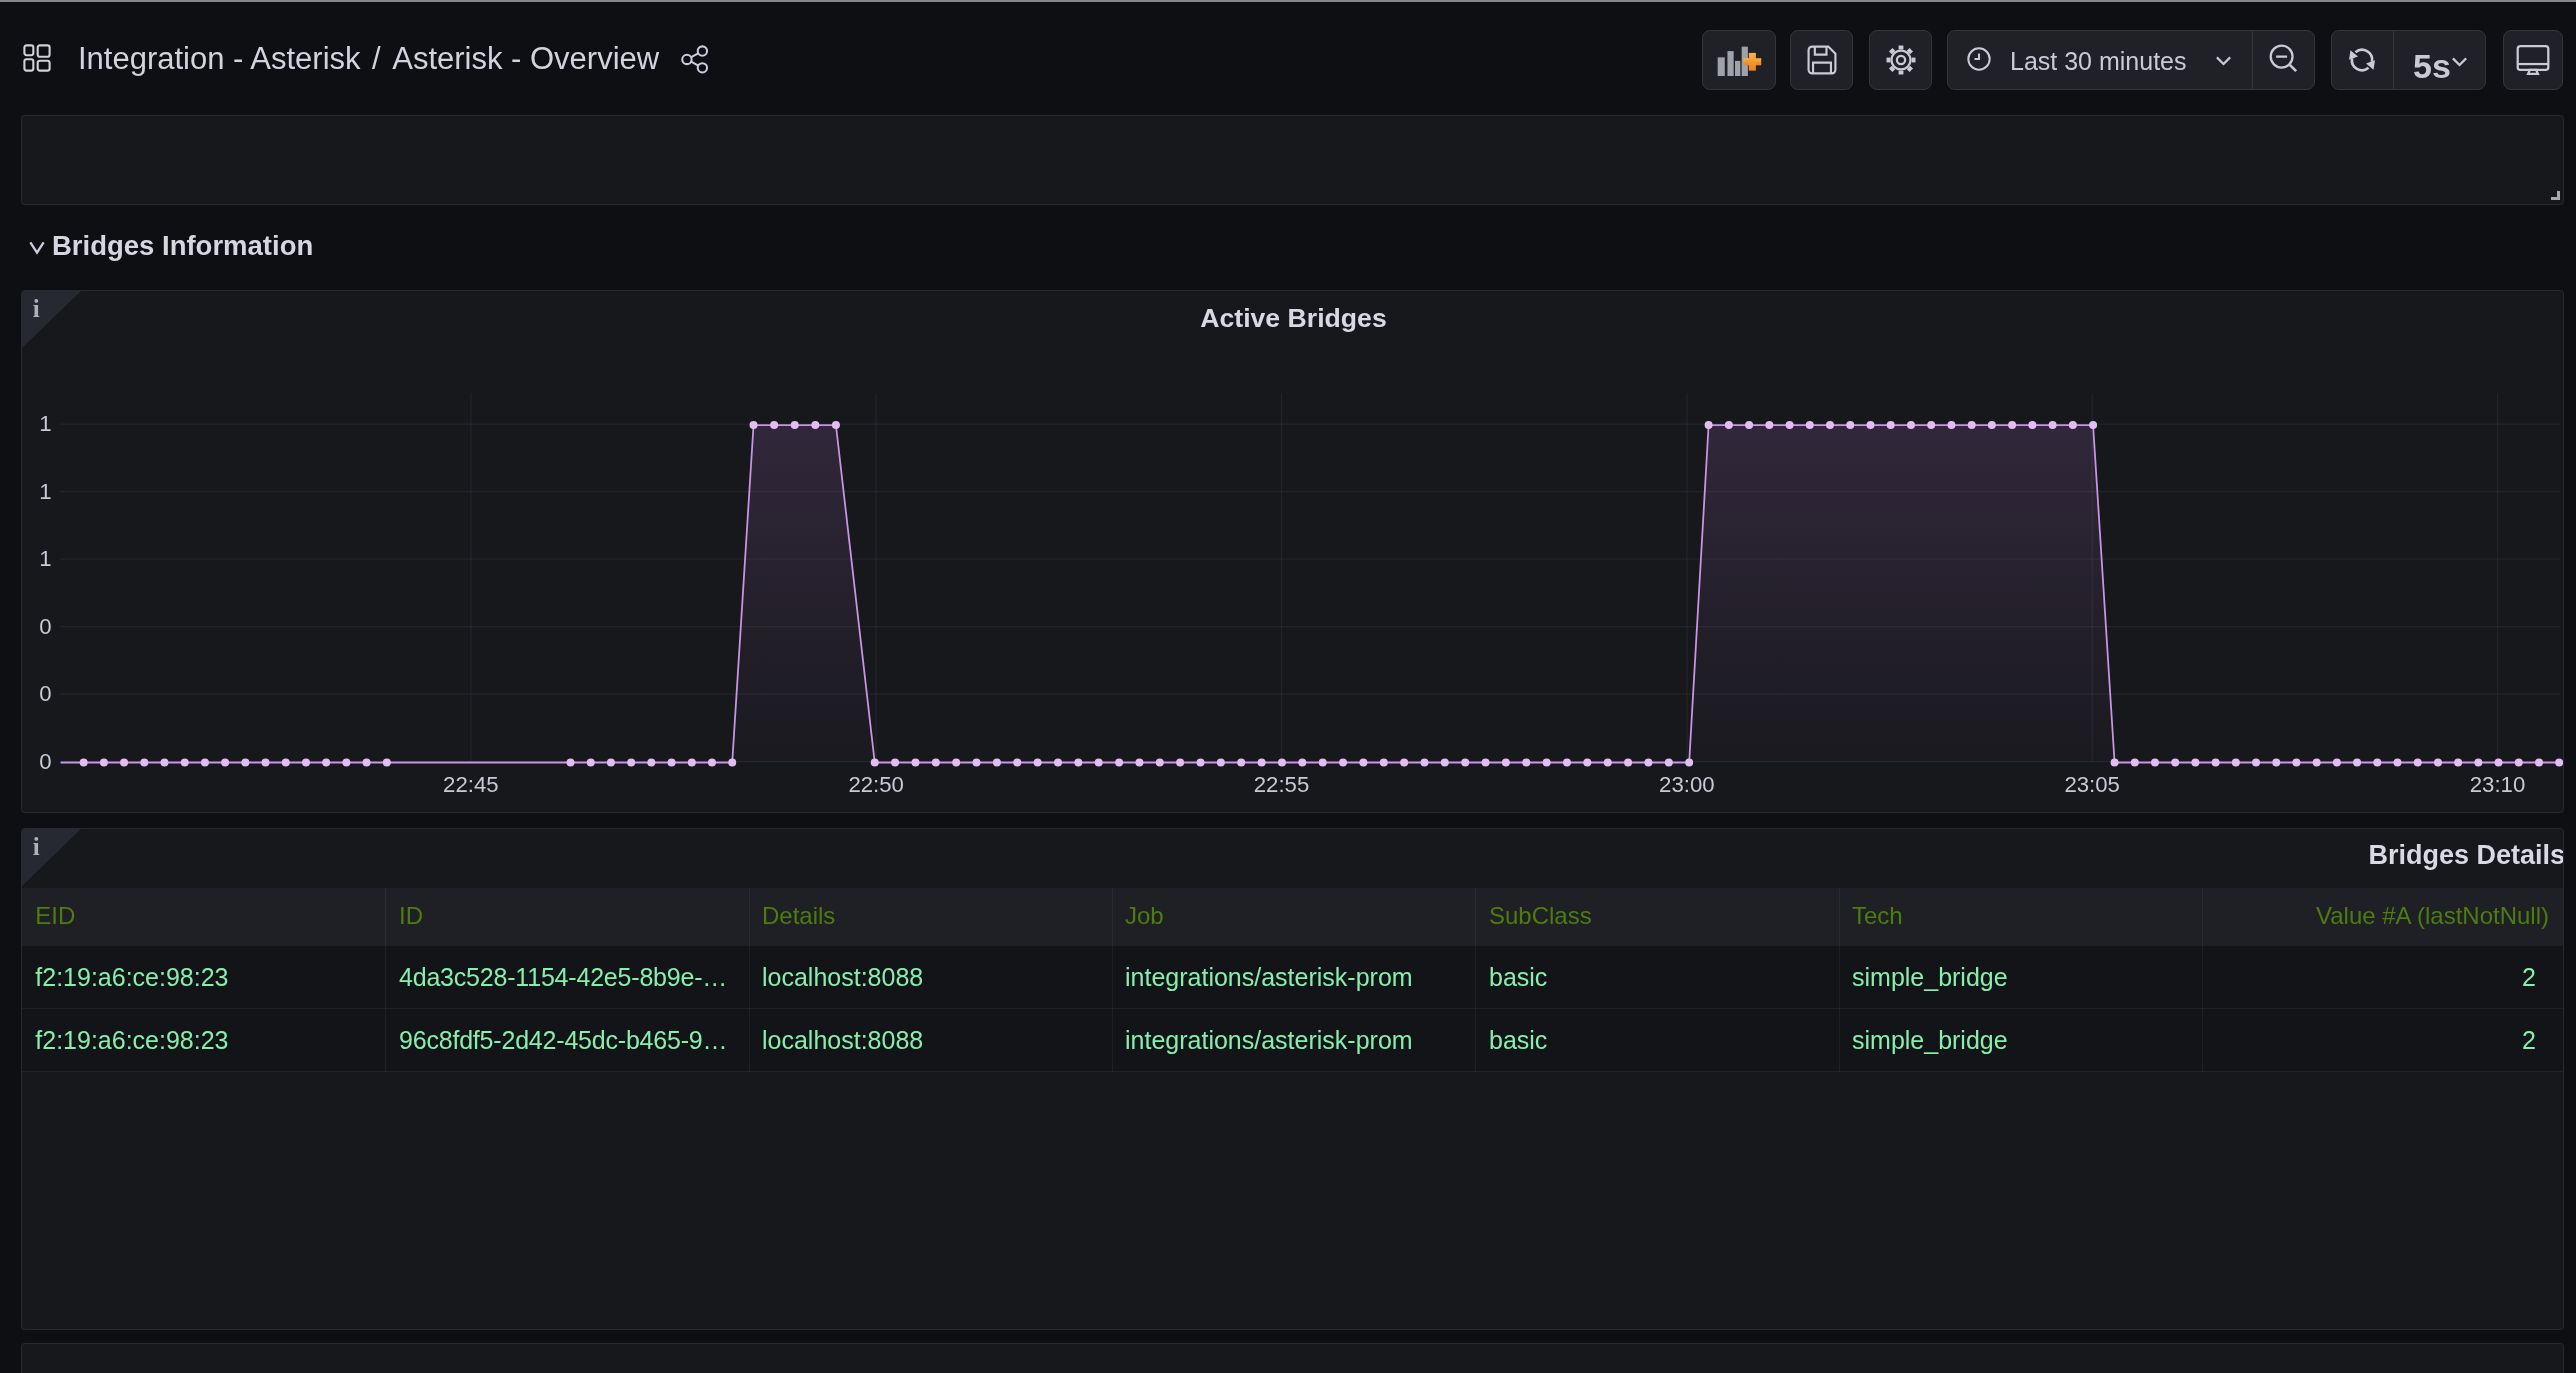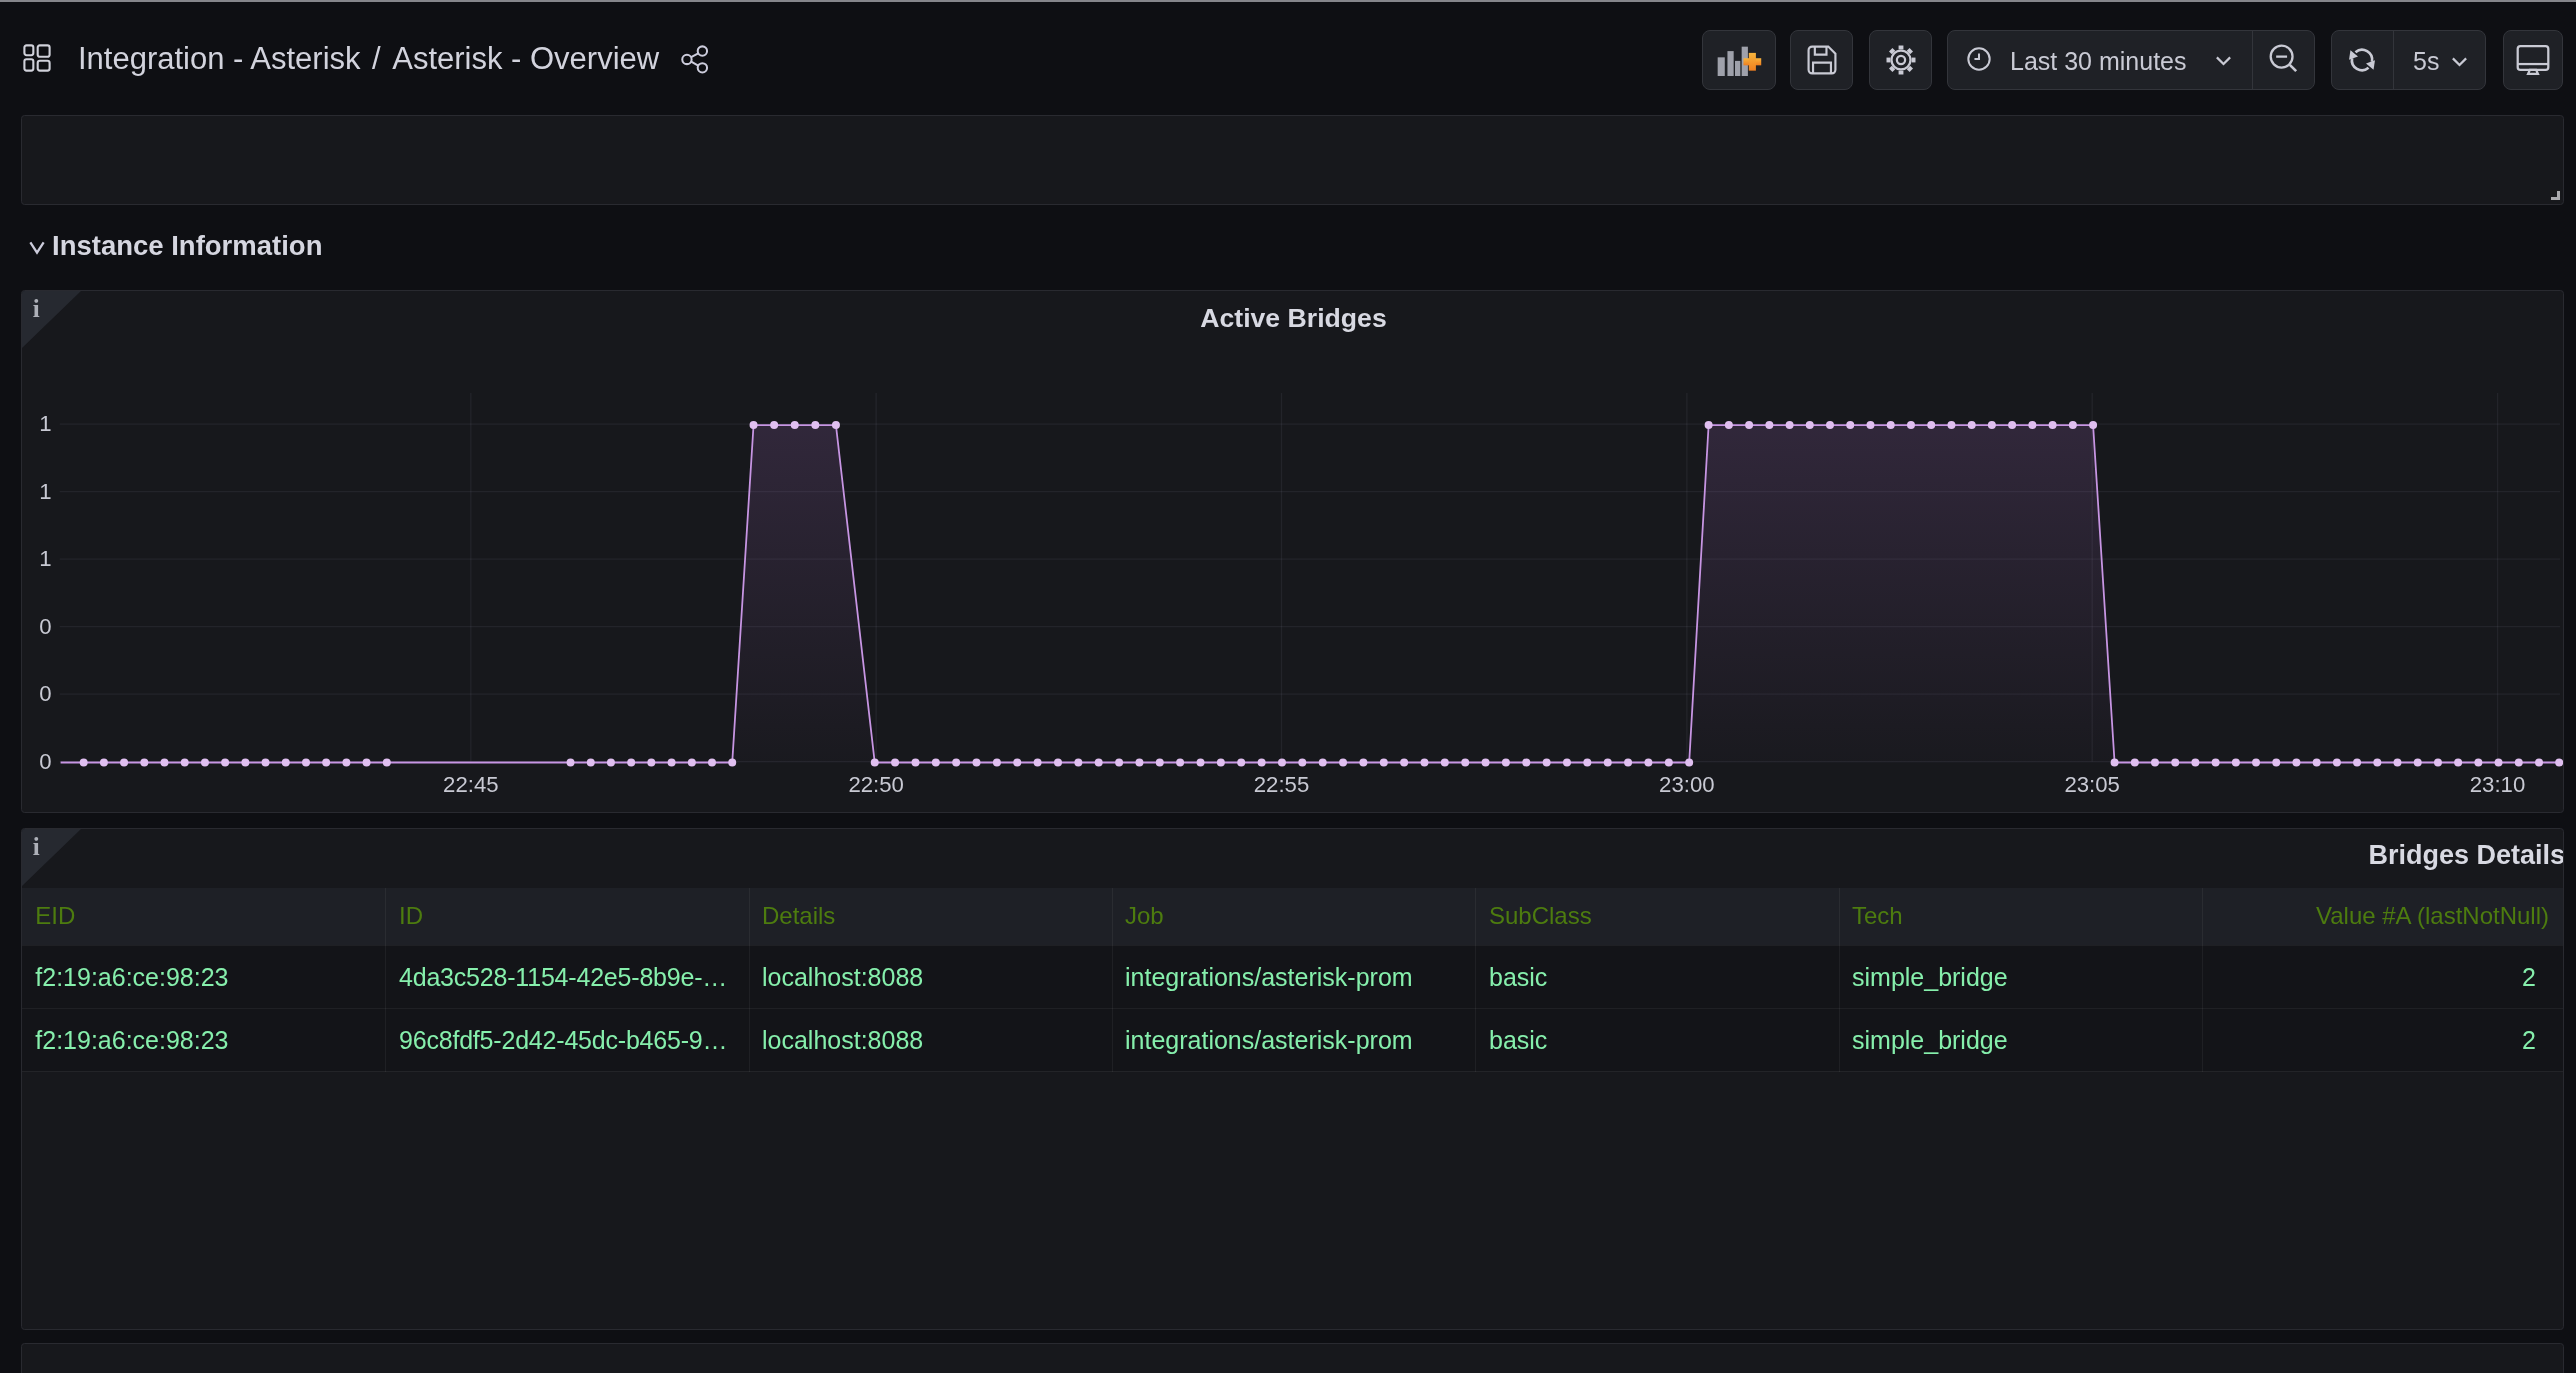--- a/index.html
+++ b/index.html
@@ -94,41 +94,41 @@
     <svg width="34" height="34" viewBox="0 0 38 38">
       <g fill="none" stroke="#c9cad4" stroke-width="3">
         <path d="M11.7 10.3 A11.3 11.3 0 0 1 30.1 21.0"></path>
         <path d="M26.3 27.7 A11.3 11.3 0 0 1 7.9 17.0"></path>
       </g>
       <polygon points="4.5,18.6 6.1,8.2 14.5,15.2" fill="#c9cad4"></polygon>
       <polygon points="33.5,19.4 31.9,29.8 23.5,22.8" fill="#c9cad4"></polygon>
     </svg>
   </div>
 <div class="abs" style="left:2393px;top:31px;width:0.9px;height:58px;background:#33353b"></div>
-<div class="abs" style="left:2413px;top:47px;font-size:25px;font-weight:400;color:#c9cad4">5s</div>
+<div class="abs" style="left:2413px;top:47px;font-size:34px;font-weight:700;color:#c9cad4">5s</div>
 <div class="abs" style="left:2448px;top:50px">
     <svg width="23" height="23" viewBox="0 0 26 26" fill="none" stroke="#c9cad4" stroke-width="2.5">
       <path d="M5.5 9.5 L13 17 L20.5 9.5"></path>
     </svg>
   </div>
 <div class="btn" style="left:2503px;width:60px">
     <svg width="36" height="36" viewBox="0 0 40 40" fill="none" stroke="#c9cad4" stroke-width="2.5">
       <rect x="3" y="4.5" width="34" height="26.5" rx="3"></rect>
       <line x1="3" y1="24.5" x2="37" y2="24.5"></line>
       <path d="M14.5 35.5 L16.5 31 H23.5 L25.5 35.5 Z"></path>
     </svg>
   </div>
 <div class="panel" style="left:21px;top:115px;width:2543px;height:90px"></div>
 <div class="abs" style="left:2551px;top:191px;width:9px;height:9px;border-right:3.1px solid #a9a9ad;border-bottom:3.1px solid #a9a9ad"></div>
 <div class="abs" style="left:27.5px;top:238px">
     <svg width="18" height="19.5" viewBox="0 0 20 22" fill="none" stroke="#ccccdc" stroke-width="2.6">
       <path d="M2.5 5 L10 16.5 L17.5 5"></path>
     </svg>
   </div>
-<div class="abs" style="left:52px;top:230px;font-size:27.5px;font-weight:700;color:#d5d6e0">Instance Information</div>
+<div class="abs" style="left:52px;top:230px;font-size:27.5px;font-weight:700;color:#d5d6e0">Bridges Information</div>
 <div class="panel" style="left:21px;top:290px;width:2543px;height:523px;overflow:hidden">
     <div class="abs" style="left:0;top:0;width:0;height:0;border-top:57px solid #262930;border-right:59px solid transparent"></div>
     <div class="abs" style="left:10.7px;top:3.6px;font-family:'Liberation Serif',serif;font-weight:700;font-size:25px;color:#adb0b8">i</div>
     <svg width="2543" height="523" style="position:absolute;left:0;top:0" viewBox="0 0 2863 589">
       <defs>
         <linearGradient id="pg" x1="0" y1="151.0" x2="0" y2="531.0" gradientUnits="userSpaceOnUse">
           <stop offset="0" stop-color="rgba(184,119,217,0.16)"></stop>
           <stop offset="1" stop-color="rgba(184,119,217,0.015)"></stop>
         </linearGradient>
       </defs>

